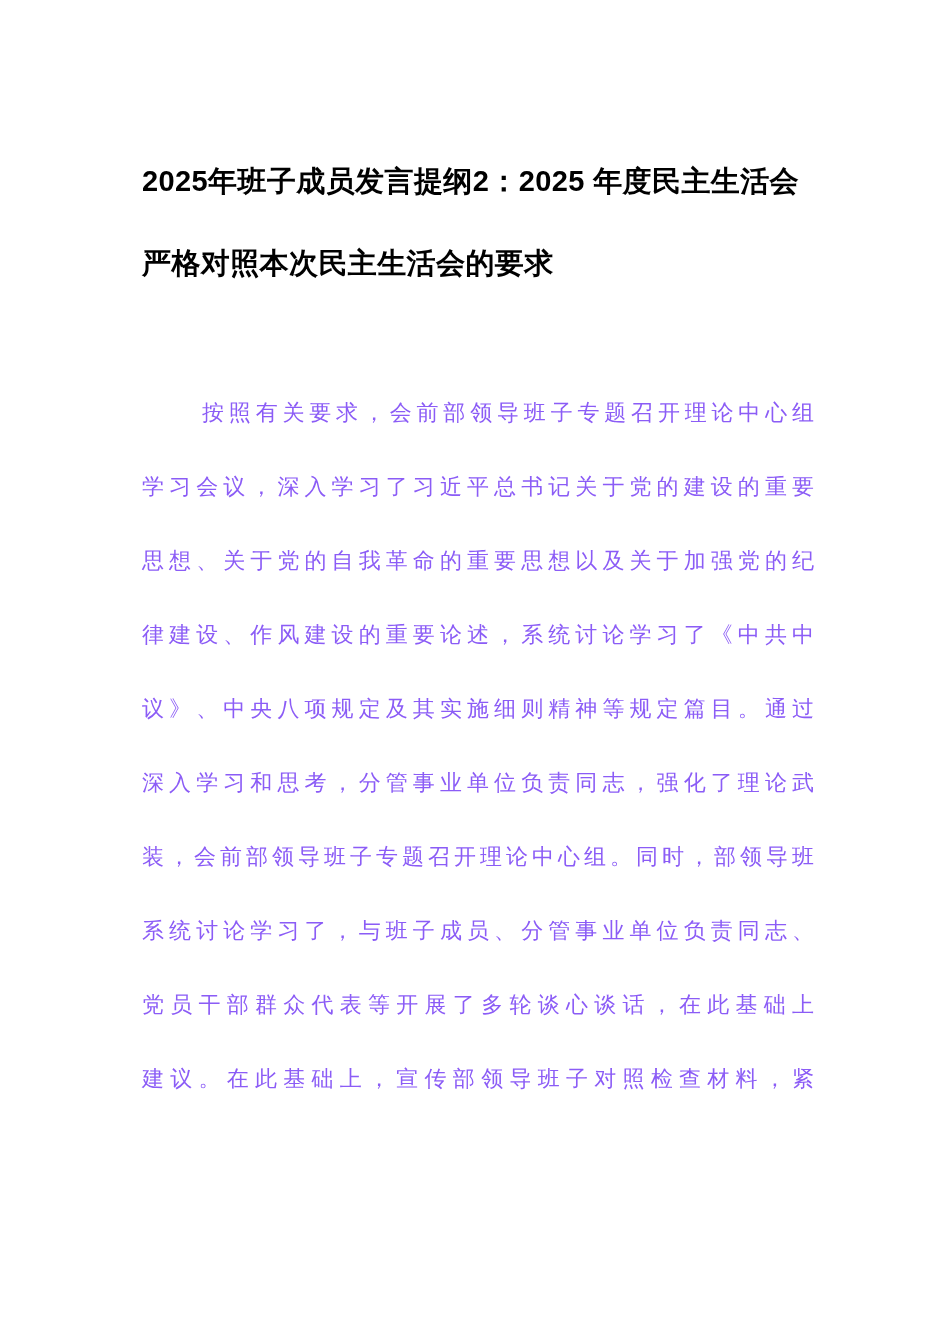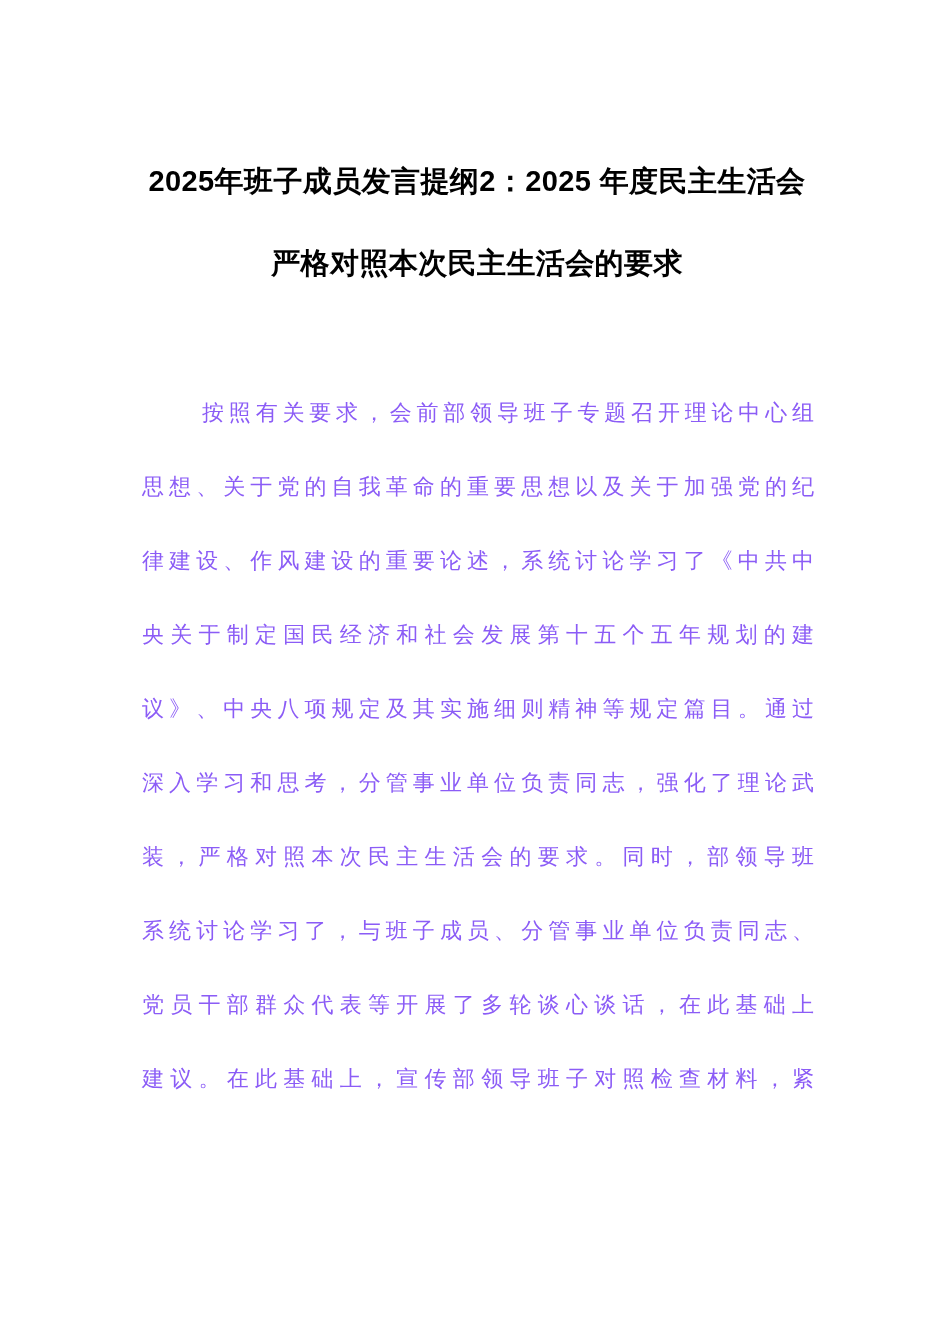--- a/index.html
+++ b/index.html
@@ -19,21 +19,20 @@
     color: #000000;
     -webkit-font-smoothing: antialiased;
   }
 
   
   .doc-title {
     position: absolute;
     left: 142px;
     top: 140px;
     width: 670px;
-    text-align: center;
     font-weight: 700;
     font-size: 29px;
     line-height: 82px;
     letter-spacing: 0.4px;
     font-family: "Liberation Sans", "DejaVu Sans", sans-serif;
   }
   .doc-title .tline {
     display: block;
     white-space: pre;
   }
@@ -74,24 +73,24 @@
 
 <div class="page">
 
   <div class="doc-title">
     <span class="tline">2025年班子成员发言提纲2：2025 年度民主生活会</span>
     <span class="tline">严格对照本次民主生活会的要求</span>
   </div>
 
   <div class="doc-body">
     <span class="body-line justify indent">按照有关要求，会前部领导班子专题召开理论中心组</span>
+    <span class="body-line justify">学习会议，深入学习了习近平总书记关于党的建设的重要</span>
     <span class="body-line justify">思想、关于党的自我革命的重要思想以及关于加强党的纪</span>
     <span class="body-line justify">律建设、作风建设的重要论述，系统讨论学习了《中共中</span>
-    <span class="body-line justify">央关于制定国民经济和社会发展第十五个五年规划的建</span>
     <span class="body-line justify">议》、中央八项规定及其实施细则精神等规定篇目。通过</span>
     <span class="body-line justify">深入学习和思考，分管事业单位负责同志，强化了理论武</span>
-    <span class="body-line justify">装，严格对照本次民主生活会的要求。同时，部领导班</span>
+    <span class="body-line justify">装，会前部领导班子专题召开理论中心组。同时，部领导班</span>
     <span class="body-line justify">系统讨论学习了，与班子成员、分管事业单位负责同志、</span>
     <span class="body-line justify">党员干部群众代表等开展了多轮谈心谈话，在此基础上</span>
     <span class="body-line justify">建议。在此基础上，宣传部领导班子对照检查材料，紧</span>
   </div>
 
 </div>
 
 </body></html>

